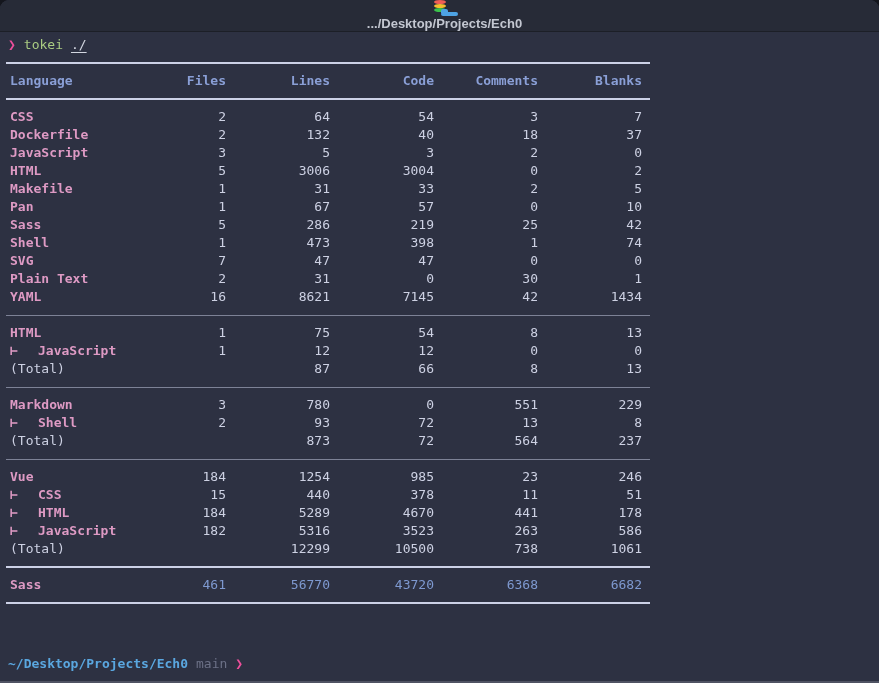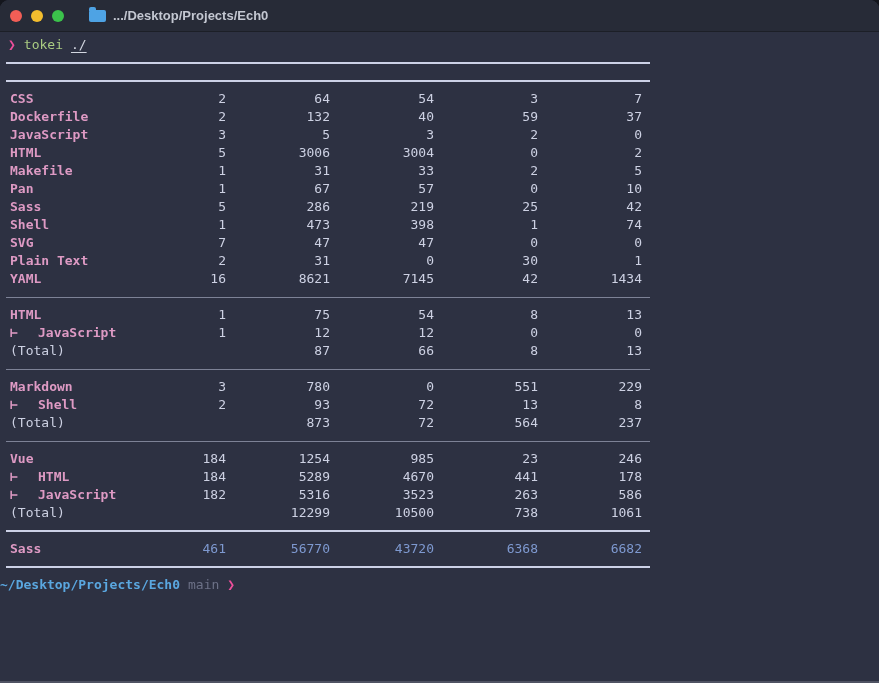--- a/index.html
+++ b/index.html
@@ -17,21 +17,21 @@
   .window{
     width:879px;height:683px;background:var(--background);
     border-radius:9px 9px 0 0;overflow:hidden;position:relative;
     box-shadow: inset 0 -2px 0 rgba(200,205,220,0.22);
     font-family:"DejaVu Sans Mono","Liberation Mono",monospace;
     font-size:13px;color:var(--number-text);
   }
   .titlebar{
     height:32px;background:var(--titlebar);
     border-bottom:1px solid rgba(0,0,0,0.28);
-    display:flex;align-items:center;padding-left:10px;
+    display:flex;align-items:center;padding-left:10px;flex-direction:column;
   }
   .traffic{width:12px;height:12px;border-radius:50%;margin-right:9px;border:none;display:inline-block;cursor:default;}
   .t-red{background:var(--traffic-red);}
   .t-yellow{background:var(--traffic-yellow);}
   .t-green{background:var(--traffic-green);}
   .folder{
     width:17px;height:12px;background:var(--folder-icon);
     border-radius:2px;margin-left:16px;margin-right:7px;position:relative;
   }
   .folder::before{
@@ -57,21 +57,21 @@
   .cell-lang{padding-left:4px;text-align:left;overflow:hidden;}
   .cell-num{text-align:right;}
   .header-row{color:var(--header-text);font-weight:bold;}
   .lang-label{color:var(--language-text);font-weight:bold;}
   .lang-label.muted{color:var(--muted-text);font-weight:normal;}
   .tree{color:var(--language-text);font-weight:bold;display:inline-block;width:28px;}
   .total-row .cell-num{color:var(--total-number-text);}
   .rule{height:18px;display:flex;align-items:center;}
   .rule i{display:block;width:100%;height:1px;background:var(--rule-weak);}
   .rule.strong i{height:2px;background:var(--rule-strong);}
-  .footer-line{}
+  .footer-line{padding-left:8px;margin-top:43px;}
   .f-path{color:var(--path-text);font-weight:bold;margin-right:8px;}
   .f-branch{color:var(--branch-text);margin-right:8px;}
   .f-arrow{color:var(--prompt-arrow);font-weight:bold;}
 </style>
 </head>
 <body>
 
 <div class="window">
   <div class="titlebar">
     <span class="traffic t-red"></span>
@@ -83,37 +83,45 @@
 
   <div class="terminal">
     <div class="line prompt-line">
       <span class="p-arrow">❯</span><span class="p-cmd">tokei</span><span class="p-arg">./</span>
     </div>
 
     <div class="tokei" id="tokei-output">
         <div class="rule strong">
           <i></i>
         </div>
+        <div class="row header-row">
+          <div class="cell-lang">Language</div>
+          <div class="cell-num">Files</div>
+          <div class="cell-num">Lines</div>
+          <div class="cell-num">Code</div>
+          <div class="cell-num">Comments</div>
+          <div class="cell-num">Blanks</div>
+        </div>
         <div class="rule strong">
           <i></i>
         </div>
         <div class="row">
           <div class="cell-lang"><span class="lang-label">CSS</span></div>
           <div class="cell-num">2</div>
           <div class="cell-num">64</div>
           <div class="cell-num">54</div>
           <div class="cell-num">3</div>
           <div class="cell-num">7</div>
         </div>
         <div class="row">
           <div class="cell-lang"><span class="lang-label">Dockerfile</span></div>
           <div class="cell-num">2</div>
           <div class="cell-num">132</div>
           <div class="cell-num">40</div>
-          <div class="cell-num">59</div>
+          <div class="cell-num">18</div>
           <div class="cell-num">37</div>
         </div>
         <div class="row">
           <div class="cell-lang"><span class="lang-label">JavaScript</span></div>
           <div class="cell-num">3</div>
           <div class="cell-num">5</div>
           <div class="cell-num">3</div>
           <div class="cell-num">2</div>
           <div class="cell-num">0</div>
         </div>
@@ -238,20 +246,28 @@
         <div class="rule">
           <i></i>
         </div>
         <div class="row">
           <div class="cell-lang"><span class="lang-label">Vue</span></div>
           <div class="cell-num">184</div>
           <div class="cell-num">1254</div>
           <div class="cell-num">985</div>
           <div class="cell-num">23</div>
           <div class="cell-num">246</div>
+        </div>
+        <div class="row">
+          <div class="cell-lang"><span class="tree">⊢</span><span class="lang-label">CSS</span></div>
+          <div class="cell-num">15</div>
+          <div class="cell-num">440</div>
+          <div class="cell-num">378</div>
+          <div class="cell-num">11</div>
+          <div class="cell-num">51</div>
         </div>
         <div class="row">
           <div class="cell-lang"><span class="tree">⊢</span><span class="lang-label">HTML</span></div>
           <div class="cell-num">184</div>
           <div class="cell-num">5289</div>
           <div class="cell-num">4670</div>
           <div class="cell-num">441</div>
           <div class="cell-num">178</div>
         </div>
         <div class="row">

